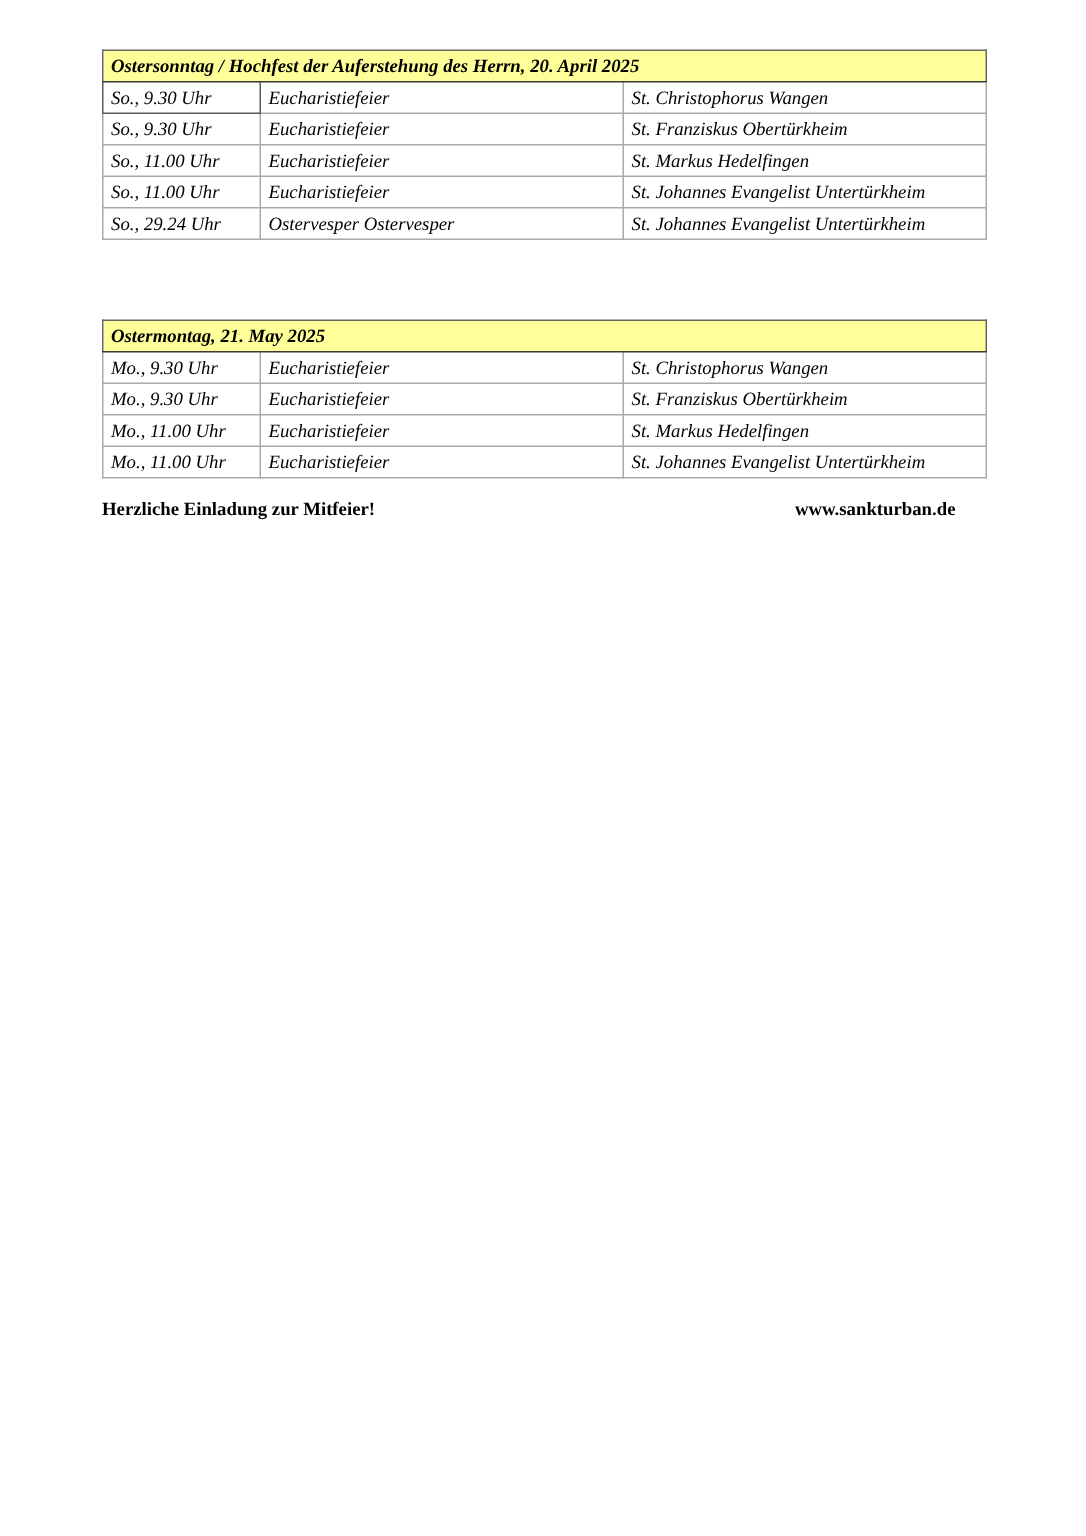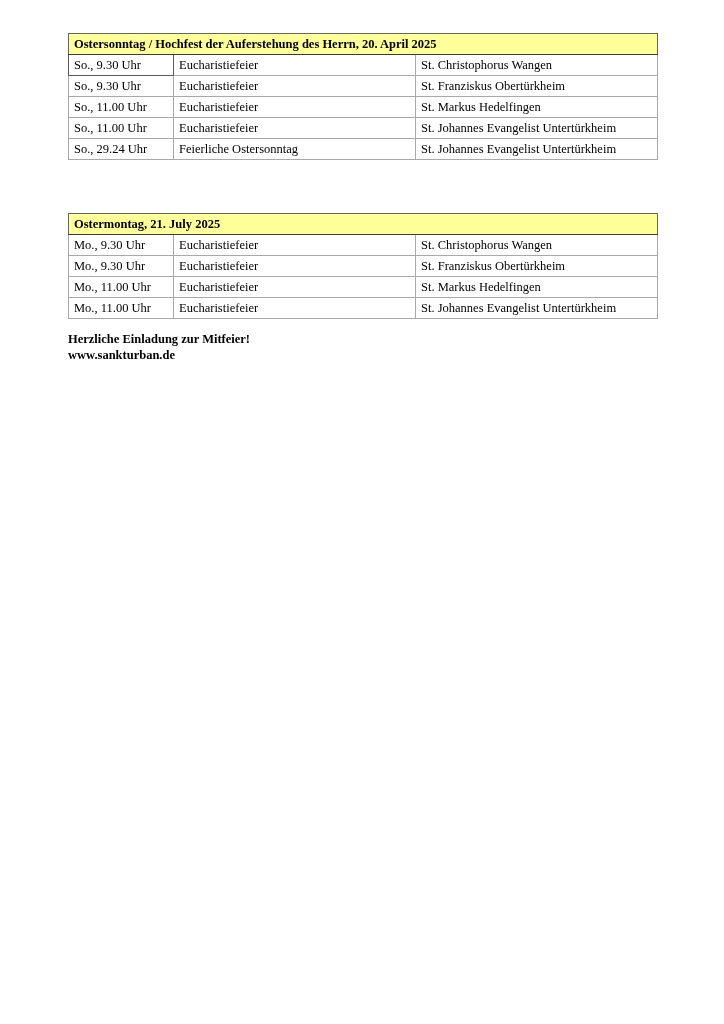--- a/index.html
+++ b/index.html
@@ -34,20 +34,21 @@
   col.c1 { width: 105px; }
   col.c2 { width: 242px; }
   col.c3 { width: 242px; }
   table.schedule td {
     border: 1px solid var(--row-border, #a9a9a9);
     height: 20px;
     padding: 0 15px 0 5px;
     vertical-align: middle;
     white-space: nowrap;
     overflow: hidden;
+    font-style: italic;
   }
   table.schedule tr.head td {
     background: var(--header-bg, #ffff99);
     font-weight: bold;
     border: 1px solid var(--header-border, #666666);
     border-bottom-color: #3a3a3a;
   }
   table.schedule td.emph {
     border-color: #5a5a5a;
   }
@@ -56,21 +57,20 @@
     left: 68px;
     top: 331px;
     width: 569px;
     display: flex;
     justify-content: space-between;
     align-items: baseline;
     font-size: 12.5px;
     font-weight: bold;
     line-height: 16px;
     white-space: nowrap;
-    flex-direction: column;
   }
 </style>
 </head>
 <body>
 
 <div class="page">
 
   <table class="schedule t1">
     <colgroup>
         <col class="c1">
@@ -96,35 +96,35 @@
         <td>Eucharistiefeier</td>
         <td>St. Markus Hedelfingen</td>
       </tr>
       <tr>
         <td>So., 11.00 Uhr</td>
         <td>Eucharistiefeier</td>
         <td>St. Johannes Evangelist Untertürkheim</td>
       </tr>
       <tr>
         <td>So., 29.24 Uhr</td>
-        <td>Feierliche Ostersonntag</td>
+        <td>Ostervesper Ostervesper</td>
         <td>St. Johannes Evangelist Untertürkheim</td>
       </tr>
     </tbody>
   </table>
 
   <table class="schedule t2">
     <colgroup>
         <col class="c1">
         <col class="c2">
         <col class="c3">
       </colgroup>
     <tbody>
       <tr class="head">
-        <td colspan="3">Ostermontag, 21. July 2025</td>
+        <td colspan="3">Ostermontag, 21. May 2025</td>
       </tr>
       <tr>
         <td>Mo., 9.30 Uhr</td>
         <td>Eucharistiefeier</td>
         <td>St. Christophorus Wangen</td>
       </tr>
       <tr>
         <td>Mo., 9.30 Uhr</td>
         <td>Eucharistiefeier</td>
         <td>St. Franziskus Obertürkheim</td>

